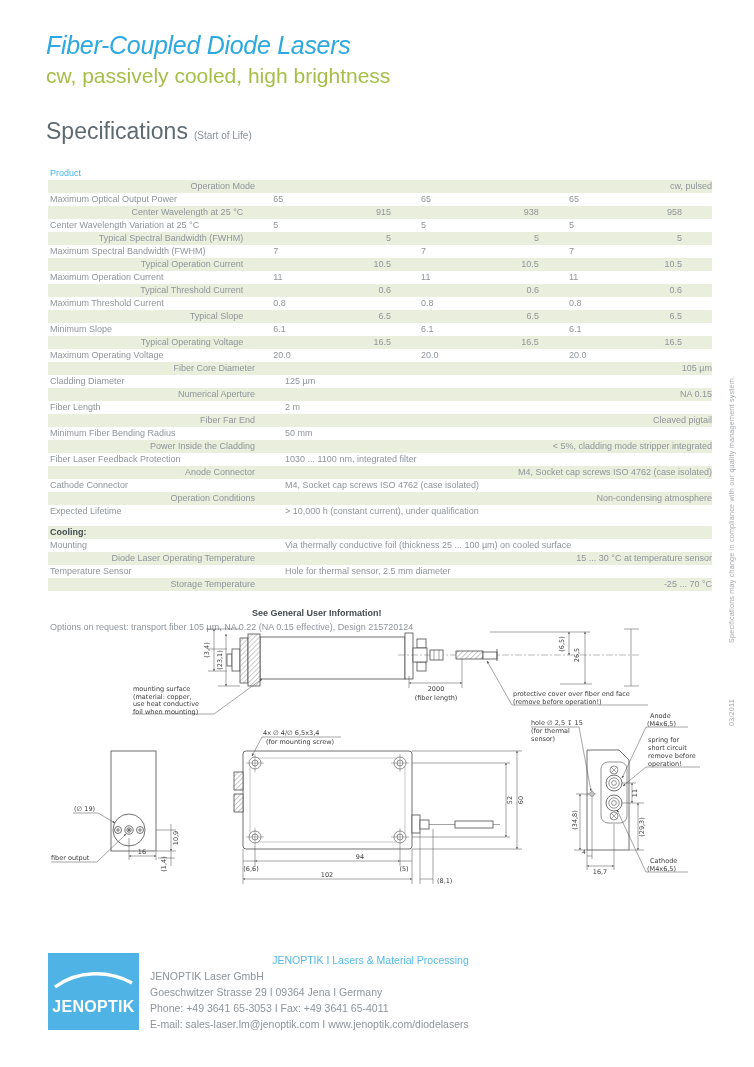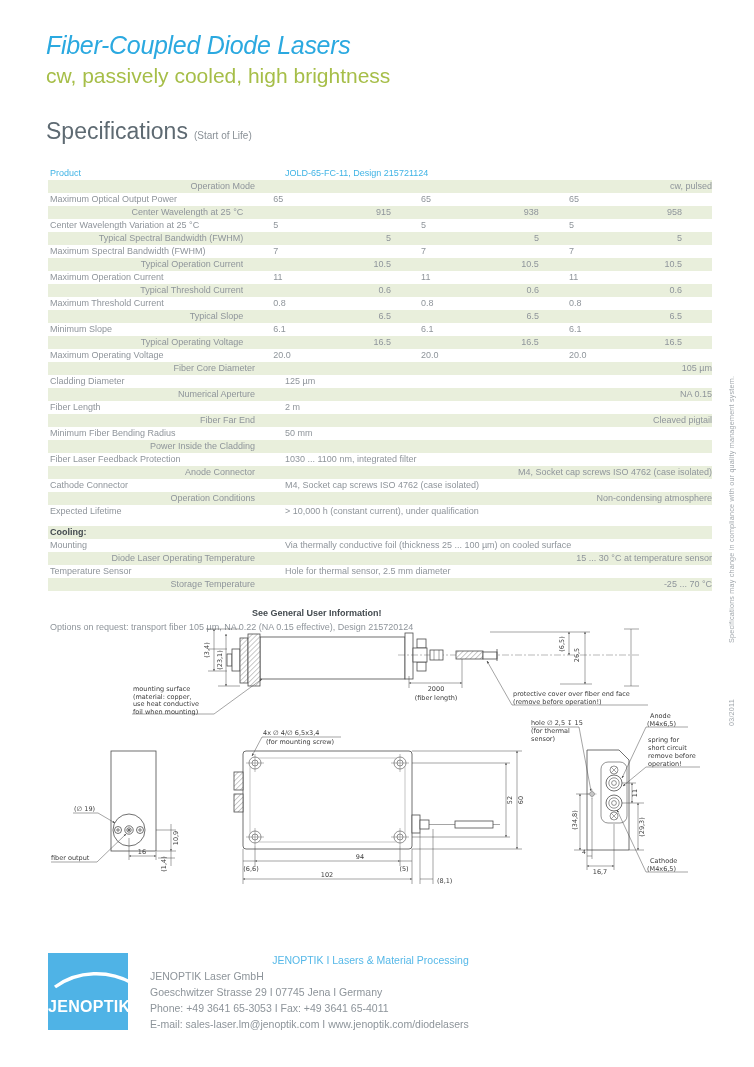--- a/index.html
+++ b/index.html
@@ -26,42 +26,41 @@
   
   .drawings{position:absolute;left:0;top:0;}
   .dt{font-family:"DejaVu Sans",sans-serif;font-size:6.5px;fill:#3b3b3b;}
   .dts{font-family:"DejaVu Sans",sans-serif;font-size:6px;fill:#3b3b3b;}
   
   .side-note{position:absolute;writing-mode:vertical-rl;transform:rotate(180deg);
              font-size:7.2px;color:#A2A8AD;white-space:nowrap;letter-spacing:0.2px;}
   .side-note.disclaimer{right:18px;top:333px;height:310px;}
   .side-note.date{right:18px;top:686px;height:40px;}
   
-  .logo{position:absolute;left:48px;top:953px;width:80px;height:77px;background:#4FB3E6;}
+  .logo{position:absolute;left:48px;top:953px;width:91px;height:77px;background:#4FB3E6;}
   .logo svg{position:absolute;left:0;top:8px;}
   .logo-text{position:absolute;bottom:14px;width:100%;text-align:center;color:#fff;
              font-weight:bold;font-size:16px;letter-spacing:0.3px;}
   .footer-lines{position:absolute;left:150px;top:952px;font-size:10.5px;color:#8D949A;line-height:16px;}
   .f-line.cyan{color:#55B8E8;text-align:right;}
 </style>
 </head>
 <body>
 
 <div class="page">
 
   <div class="title">Fiber-Coupled Diode Lasers</div>
   <div class="subtitle">cw, passively cooled, high brightness</div>
   <div class="spec-heading">
     <span>Specifications</span><span class="note">(Start of Life)</span>
   </div>
 
   <div class="spec-table">
     <div class="trow thead">
       <div class="c lbl">Product</div>
-      <div class="c span">JOLD-65-FC-11, Design 215721124</div>
     </div>
     <div id="main-rows">
         <div class="trow green">
           <div class="c lbl">Operation Mode</div>
           <div class="c span">cw, pulsed</div>
         </div>
         <div class="trow">
           <div class="c lbl">Maximum Optical Output Power</div>
           <div class="c v">65</div>
           <div class="c v">65</div>
@@ -171,20 +170,21 @@
         <div class="trow green">
           <div class="c lbl">Fiber Far End</div>
           <div class="c span">Cleaved pigtail</div>
         </div>
         <div class="trow">
           <div class="c lbl">Minimum Fiber Bending Radius</div>
           <div class="c span">50 mm</div>
         </div>
         <div class="trow green">
           <div class="c lbl">Power Inside the Cladding</div>
+          <div class="c span">&lt; 5%, cladding mode stripper integrated</div>
         </div>
         <div class="trow">
           <div class="c lbl">Fiber Laser Feedback Protection</div>
           <div class="c span">1030 ... 1100 nm, integrated filter</div>
         </div>
         <div class="trow green">
           <div class="c lbl">Anode Connector</div>
           <div class="c span">M4, Socket cap screws ISO 4762 (case isolated)</div>
         </div>
         <div class="trow">
@@ -457,18 +457,18 @@
 
   <div class="logo">
     <svg width="91" height="40" viewBox="0 0 91 40">
       <path d="M7,26 C30,9 61,9 84,22" stroke="#ffffff" stroke-width="3.4" fill="none"></path>
     </svg>
     <div class="logo-text">JENOPTIK</div>
   </div>
   <div class="footer-lines">
     <div class="f-line cyan">JENOPTIK  I  Lasers &amp; Material Processing</div>
     <div class="f-line">JENOPTIK Laser GmbH</div>
-    <div class="f-line">Goeschwitzer Strasse 29  I  07745 Jena  I  Germany</div>
+    <div class="f-line">Goeschwitzer Strasse 29  I  09364 Jena  I  Germany</div>
     <div class="f-line">Phone: +49 3641 65-3053  I  Fax: +49 3641 65-4011</div>
     <div class="f-line">E-mail: sales-laser.lm@jenoptik.com  I  www.jenoptik.com/diodelasers</div>
   </div>
 
 </div>
 
 </body></html>

